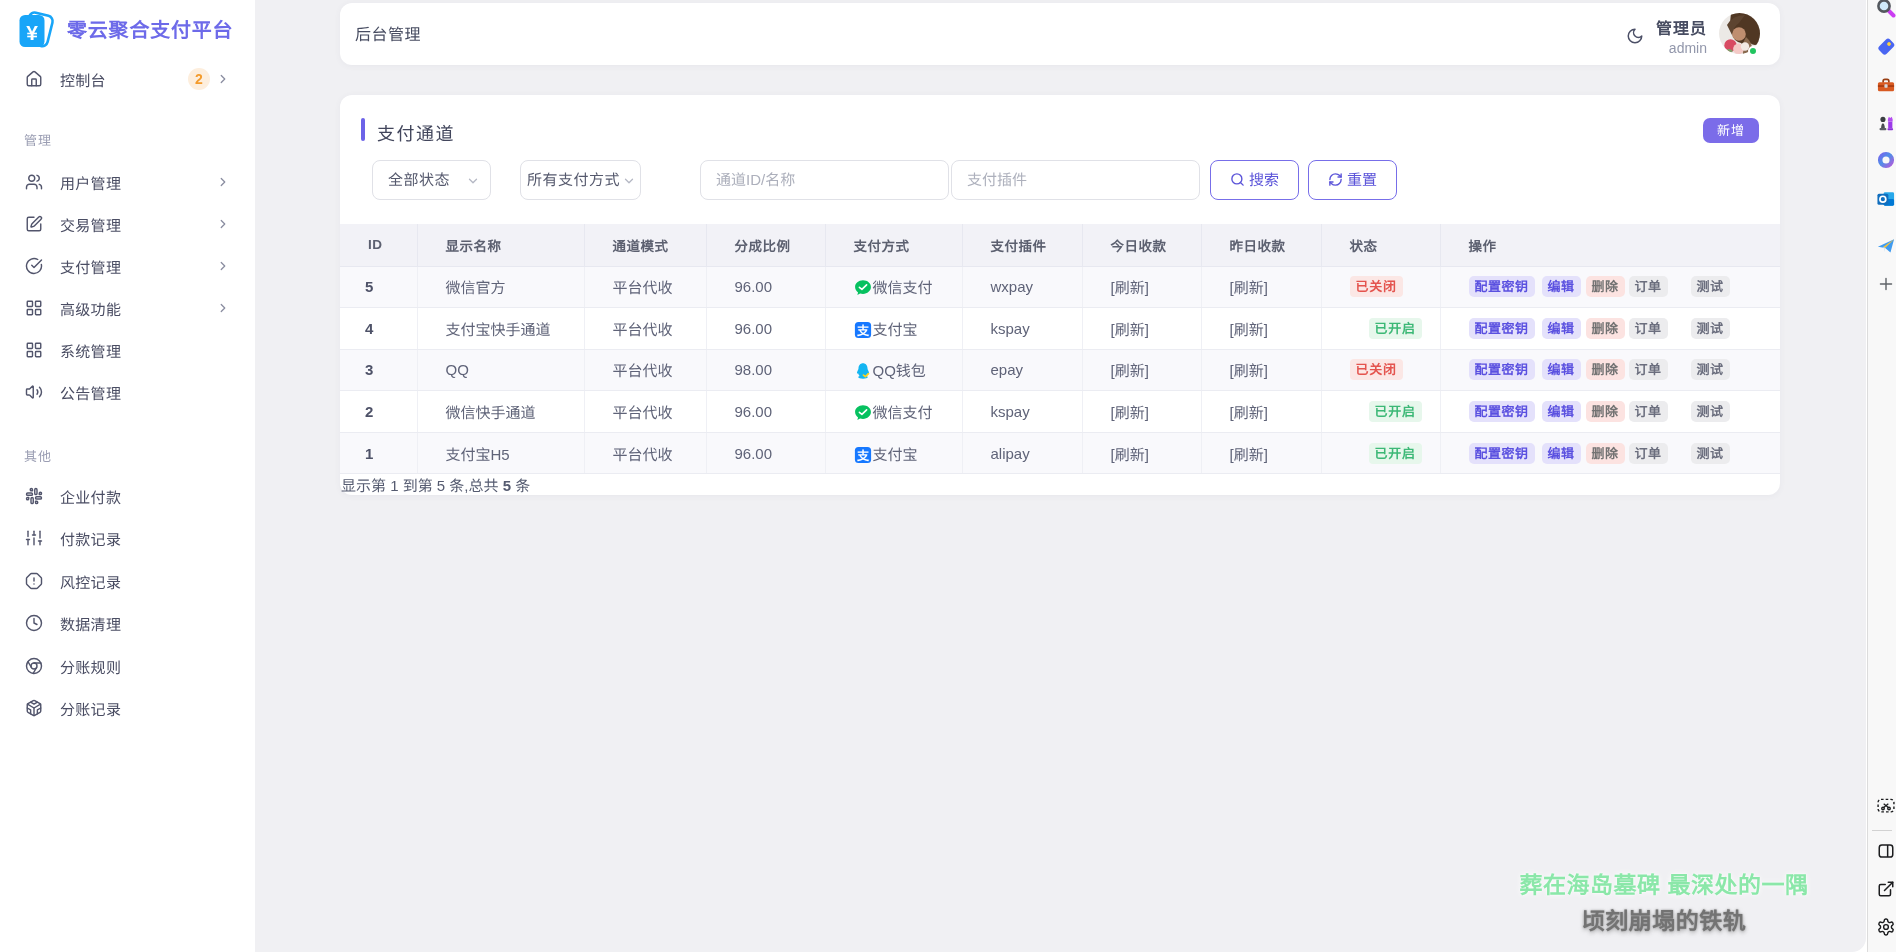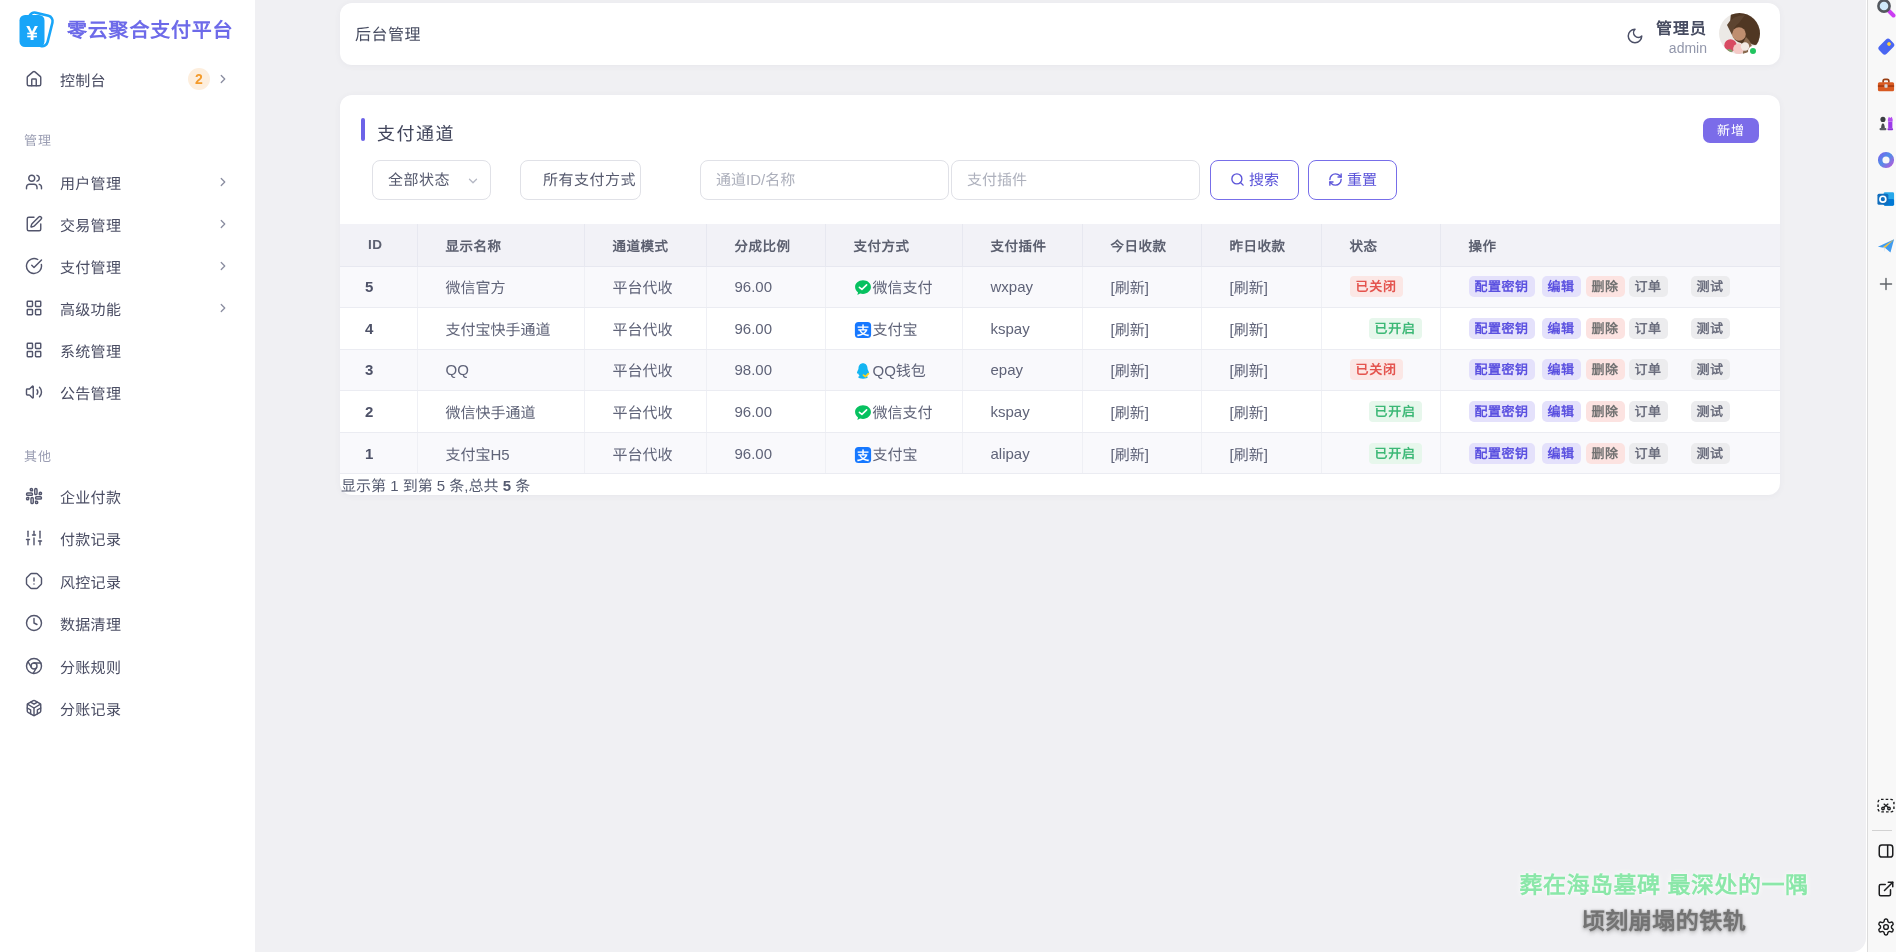--- a/index.html
+++ b/index.html
@@ -110,21 +110,21 @@
 
   <div class="card mcard">
     <div class="ttl-bar"></div>
     <div class="ttl">支付通道</div>
     <div class="btn-add">新增</div>
     <div class="fsel" style="left:32px;width:119px;">全部状态
       <svg class="dn" style="left:93px" viewBox="0 0 24 24" fill="none" stroke="currentColor" stroke-width="2.2" stroke-linecap="round" stroke-linejoin="round">
           <path d="m6 9 6 6 6-6"></path>
         </svg>
     </div>
-    <div class="fsel" style="left:180px;width:121px;padding-left:22px;">所有支付方式
+    <div class="fsel" style="left:180px;width:121px;padding-left:6px;">所有支付方式
       <svg class="dn" style="left:101px" viewBox="0 0 24 24" fill="none" stroke="currentColor" stroke-width="2.2" stroke-linecap="round" stroke-linejoin="round">
           <path d="m6 9 6 6 6-6"></path>
         </svg>
     </div>
     <div class="finp" style="left:360px;width:249px;">通道ID/名称</div>
     <div class="finp" style="left:611px;width:249px;">支付插件</div>
     <div class="fbtn" style="left:870px;"><svg viewBox="0 0 24 24" fill="none" stroke="currentColor" stroke-width="2.2" stroke-linecap="round" stroke-linejoin="round">
           <circle cx="11" cy="11" r="8"></circle>
           <path d="m21 21-4.3-4.3"></path>
         </svg>搜索</div>

